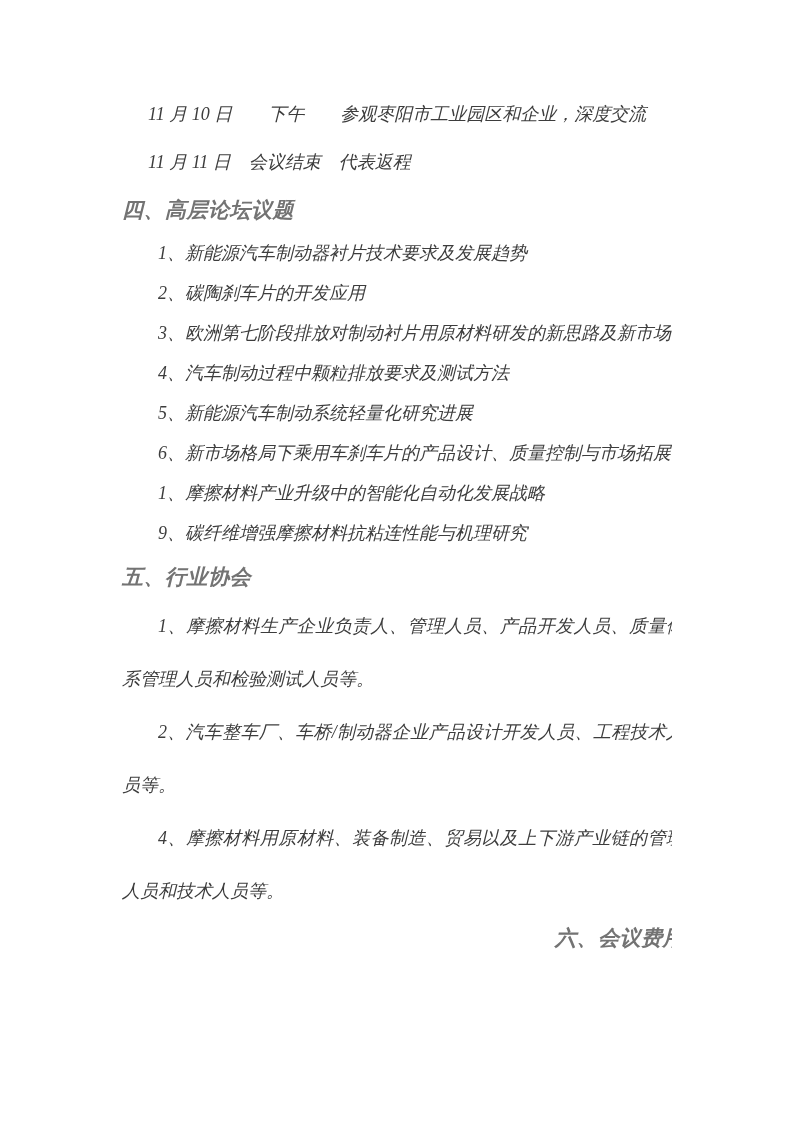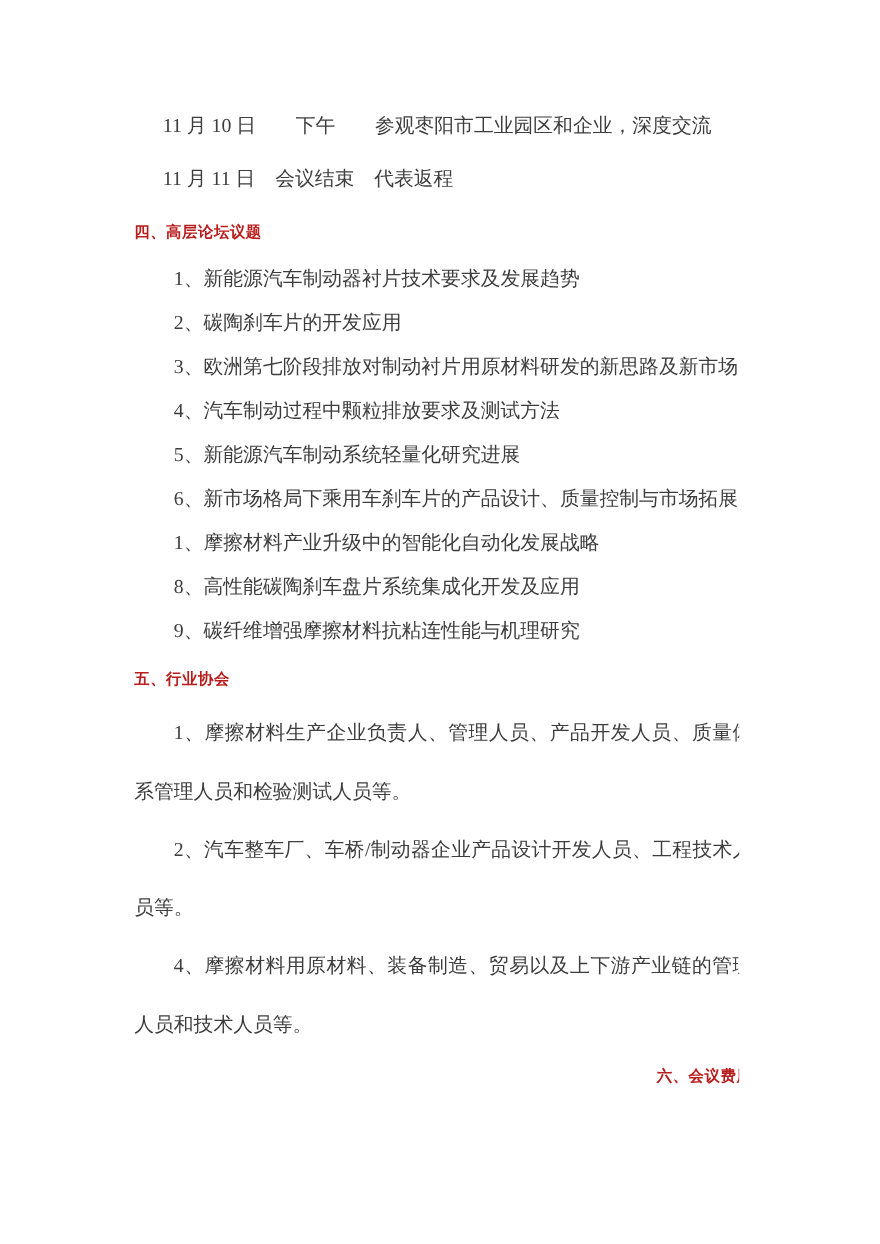--- a/index.html
+++ b/index.html
@@ -9,44 +9,45 @@
   }
   .page {
     position: relative;
     width: 672px;
     height: 1131px;
     background: #ffffff;
     overflow: hidden;
     color: #3d3d3d;
     font-family: "Liberation Serif", "DejaVu Serif", serif;
     font-size: 18px;
+    font-style: italic;
   }
   .content {
     position: absolute;
     top: 94px;
     left: 122px;
     width: 562px;
   }
   .line {
     line-height: 40px;
     white-space: pre;
   }
   .sched {
     margin-left: 26px;
   }
   .sched2 {
     margin-top: 8px;
   }
   .heading {
     font-family: "Liberation Sans", "DejaVu Sans", sans-serif;
     font-weight: bold;
-    font-size: 14px;
+    font-size: 21px;
     letter-spacing: 0.5px;
     line-height: 40px;
-    color: #b91c1c;
+    color: #737373;
   }
   .h4 { margin-top: 8px; }
   .h5 { margin-top: 4px; }
   .h6 { margin-top: 0; text-align: right; }
   .topic {
     line-height: 40px;
     text-indent: 2em;
     white-space: pre;
   }
   .topics { margin-top: 3px; }
@@ -72,21 +73,20 @@
     <div class="heading h4">四、高层论坛议题</div>
 
     <div class="topics">
       <div class="topic">1、新能源汽车制动器衬片技术要求及发展趋势</div>
       <div class="topic">2、碳陶刹车片的开发应用</div>
       <div class="topic">3、欧洲第七阶段排放对制动衬片用原材料研发的新思路及新市场</div>
       <div class="topic">4、汽车制动过程中颗粒排放要求及测试方法</div>
       <div class="topic">5、新能源汽车制动系统轻量化研究进展</div>
       <div class="topic">6、新市场格局下乘用车刹车片的产品设计、质量控制与市场拓展</div>
       <div class="topic">1、摩擦材料产业升级中的智能化自动化发展战略</div>
-      <div class="topic">8、高性能碳陶刹车盘片系统集成化开发及应用</div>
       <div class="topic">9、碳纤维增强摩擦材料抗粘连性能与机理研究</div>
     </div>
 
     <div class="heading h5">五、行业协会</div>
 
     <p class="para p1">1、摩擦材料生产企业负责人、管理人员、产品开发人员、质量体系管理人员和检验测试人员等。</p>
     <p class="para">2、汽车整车厂、车桥/制动器企业产品设计开发人员、工程技术人员等。</p>
     <p class="para">4、摩擦材料用原材料、装备制造、贸易以及上下游产业链的管理人员和技术人员等。</p>
 
     <div class="heading h6">六、会议费用</div>

